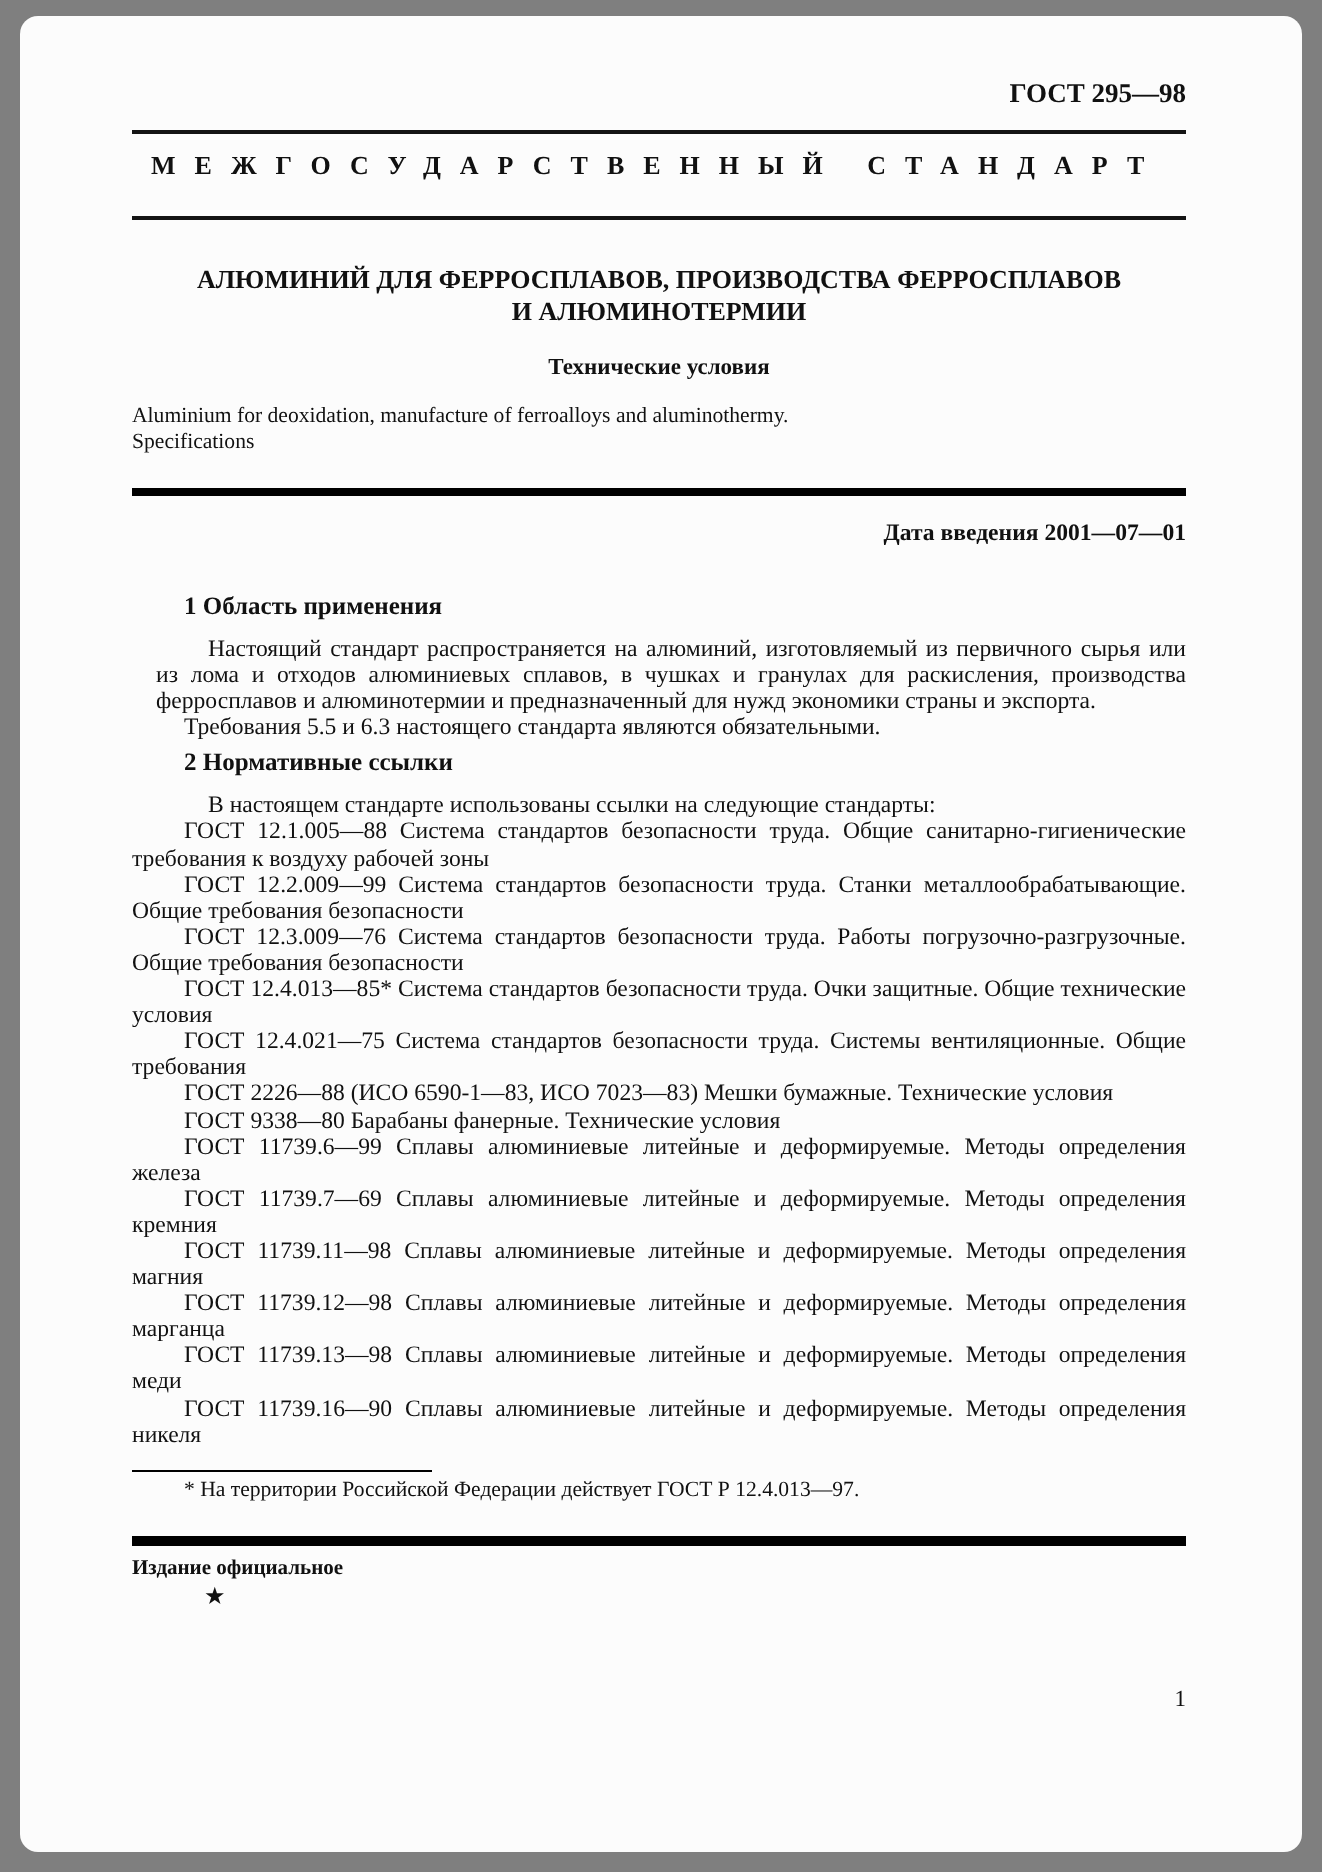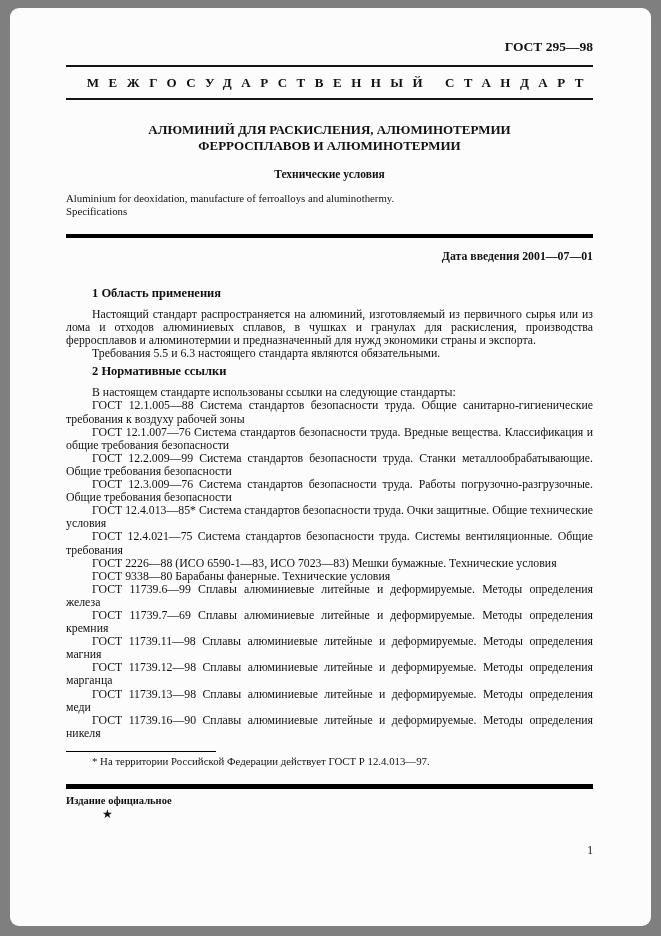--- a/index.html
+++ b/index.html
@@ -24,22 +24,22 @@
   .doc-number {
     text-align: right;
     font-weight: bold;
     font-size: 13.5px;
     line-height: 17px;
   }
   .banner {
     margin-top: 10px;
     border-top: 2.5px solid #141414;
     border-bottom: 2.5px solid #141414;
-    padding: 8px 0 7px 0;
-    text-align: right;
+    padding: 8px 0 17px 0;
+    text-align: left;
     font-weight: bold;
     font-size: 13px;
     line-height: 16px;
     letter-spacing: 9.5px;
     padding-left: 9.5px;
     white-space: nowrap;
   }
   .title {
     margin: 22px auto 0 auto;
     max-width: 470px;
@@ -81,21 +81,21 @@
     line-height: 16px;
   }
   .heading.h2 { margin-top: 3px; }
   .para {
     margin: 0;
     font-size: 11.8px;
     line-height: 13.1px;
     text-align: justify;
     text-indent: 26px;
   }
-  .para.after-heading { margin-top: 7px; }
+  .para.after-heading { margin-top: 7px; margin-left: 12px; }
   .footnote-block { margin-top: 11px; }
   .footnote-rule {
     width: 150px;
     height: 0;
     border-top: 1px solid #000;
   }
   .footnote-text {
     margin: 3px 0 0 0;
     font-size: 10.8px;
     line-height: 13px;
@@ -126,42 +126,41 @@
 </style>
 </head>
 <body>
 
 <div class="page">
 
   <div class="doc-number">ГОСТ 295—98</div>
 
   <div class="banner">МЕЖГОСУДАРСТВЕННЫЙ СТАНДАРТ</div>
 
-  <div class="title">АЛЮМИНИЙ ДЛЯ РАСКИСЛЕНИЯ, АЛЮМИНОТЕРМИИ ФЕРРОСПЛАВОВ И АЛЮМИНОТЕРМИИ</div>
+  <div class="title">АЛЮМИНИЙ ДЛЯ ФЕРРОСПЛАВОВ, ПРОИЗВОДСТВА ФЕРРОСПЛАВОВ И АЛЮМИНОТЕРМИИ</div>
 
   <div class="subtitle-ru">Технические условия</div>
 
   <div class="subtitle-en">
     <div>Aluminium for deoxidation, manufacture of ferroalloys and aluminothermy.</div>
     <div>Specifications</div>
   </div>
 
   <div class="rule-thick"></div>
 
   <div class="date-line">Дата введения 2001—07—01</div>
 
   <div class="heading">1  Область применения</div>
   <p class="para after-heading">Настоящий стандарт распространяется на алюминий, изготовляемый из первичного сырья или из лома и отходов алюминиевых сплавов, в чушках и гранулах для раскисления, производства ферросплавов и алюминотермии и предназначенный для нужд экономики страны и экспорта.</p>
   <p class="para">Требования 5.5 и 6.3 настоящего стандарта являются обязательными.</p>
 
   <div class="heading h2">2  Нормативные ссылки</div>
   <p class="para after-heading">В настоящем стандарте использованы ссылки на следующие стандарты:</p>
 
   <p class="para">ГОСТ 12.1.005—88  Система стандартов безопасности труда. Общие санитарно-гигиенические требования к воздуху рабочей зоны</p>
-  <p class="para">ГОСТ 12.1.007—76  Система стандартов безопасности труда. Вредные вещества. Классификация и общие требования безопасности</p>
   <p class="para">ГОСТ 12.2.009—99  Система стандартов безопасности труда. Станки металлообрабатывающие. Общие требования безопасности</p>
   <p class="para">ГОСТ 12.3.009—76  Система стандартов безопасности труда. Работы погрузочно-разгрузочные. Общие требования безопасности</p>
   <p class="para">ГОСТ 12.4.013—85*  Система стандартов безопасности труда. Очки защитные. Общие технические условия</p>
   <p class="para">ГОСТ 12.4.021—75  Система стандартов безопасности труда. Системы вентиляционные. Общие требования</p>
   <p class="para">ГОСТ 2226—88 (ИСО 6590-1—83, ИСО 7023—83)  Мешки бумажные. Технические условия</p>
   <p class="para">ГОСТ 9338—80  Барабаны фанерные. Технические условия</p>
   <p class="para">ГОСТ 11739.6—99  Сплавы алюминиевые литейные и деформируемые. Методы определения железа</p>
   <p class="para">ГОСТ 11739.7—69  Сплавы алюминиевые литейные и деформируемые. Методы определения кремния</p>
   <p class="para">ГОСТ 11739.11—98  Сплавы алюминиевые литейные и деформируемые. Методы определения магния</p>
   <p class="para">ГОСТ 11739.12—98  Сплавы алюминиевые литейные и деформируемые. Методы определения марганца</p>

